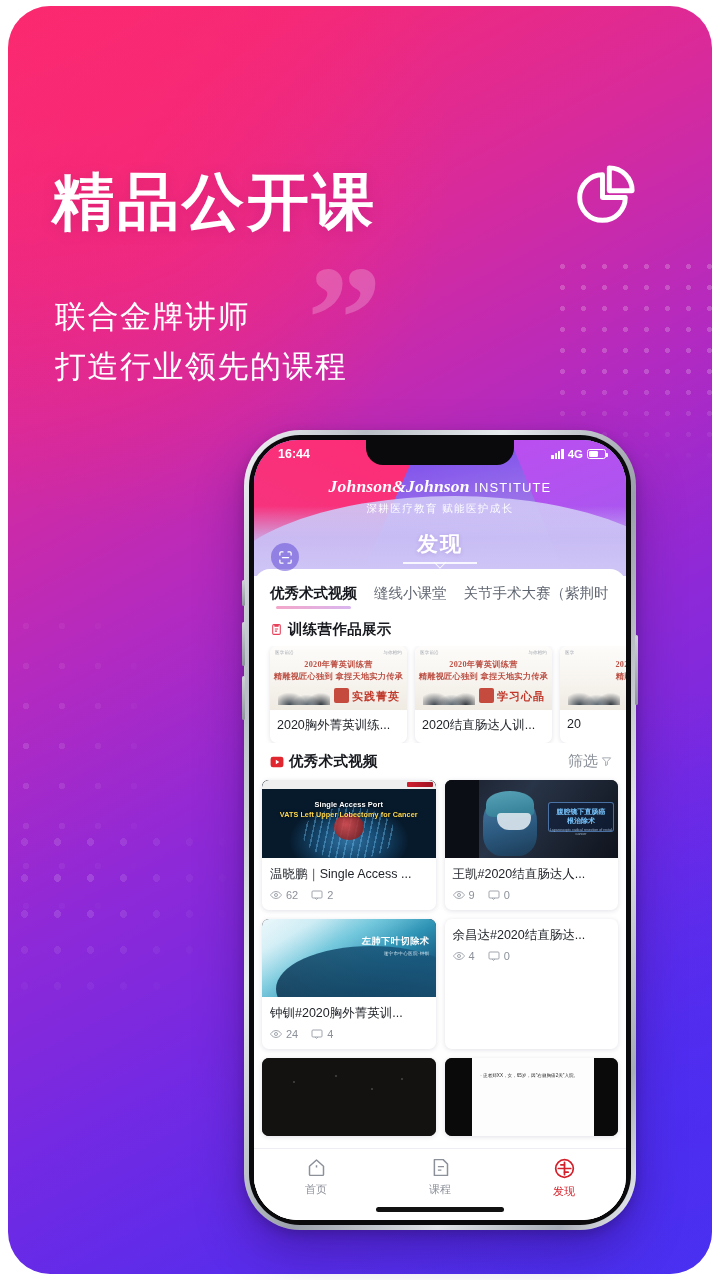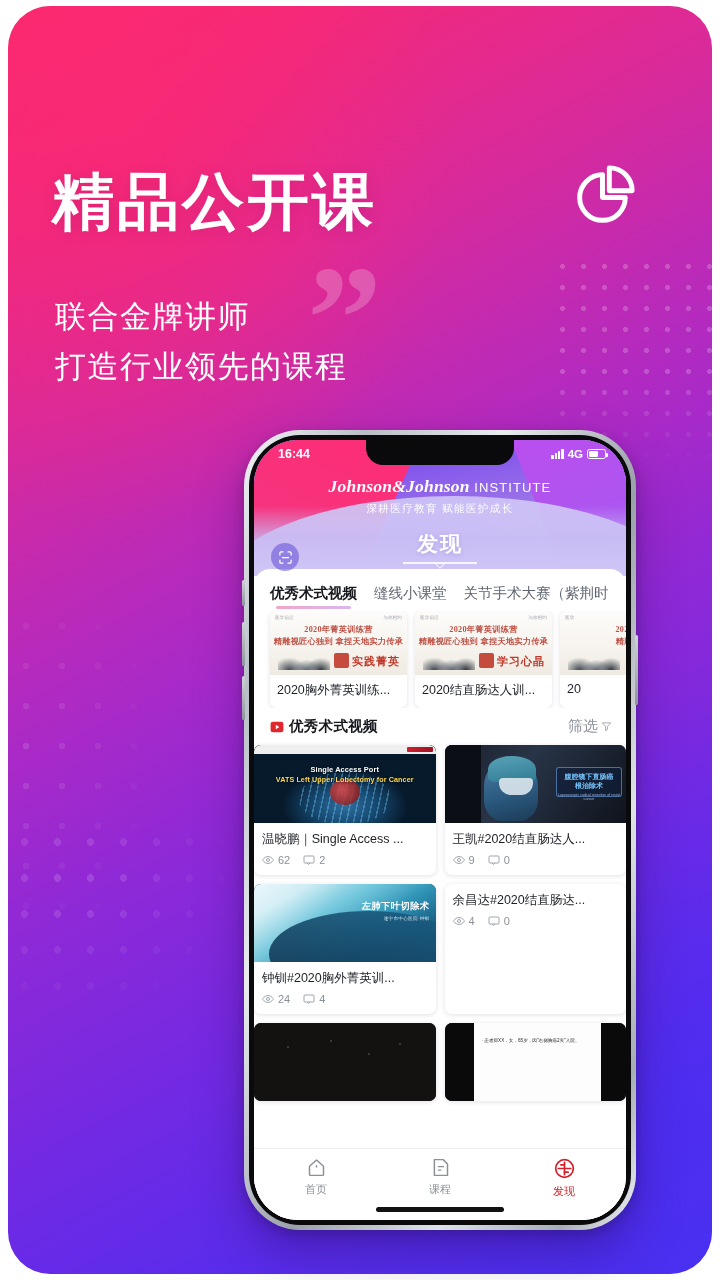--- a/index.html
+++ b/index.html
@@ -394,21 +394,21 @@
     font-size: 12.5px;
     color: #1d2026;
     white-space: nowrap; overflow: hidden; text-overflow: ellipsis;
   }
 
   
   .vid-grid {
     display: grid;
     grid-template-columns: 1fr 1fr;
     gap: 9px;
-    padding: 2px 0 0;
+    padding: 2px 8px 0;
   }
   .vid-card {
     background: #fff;
     border-radius: 7px;
     box-shadow: 0 1px 5px rgba(30,20,70,.13);
     overflow: hidden;
   }
   .vid-thumb {
     height: 78px;
     position: relative;
@@ -666,20 +666,30 @@
       </div>
 
       <div class="sheet">
 
         <div class="tabs">
           <div class="tab active">优秀术式视频</div>
           <div class="tab">缝线小课堂</div>
           <div class="tab">关节手术大赛（紫荆时</div>
         </div>
 
+        <div class="section-head">
+          <span class="sec-ico">
+            <svg width="13" height="13" viewBox="0 0 24 24" fill="none" stroke="#e8405a" stroke-width="2">
+              <rect x="5" y="3" width="14" height="18" rx="2"></rect>
+                <path d="M9 3h6v3H9z" fill="#e8405a"></path>
+              <path d="M9 11h6M9 15h4"></path>
+            </svg>
+          </span>
+          <span class="section-title">训练营作品展示</span>
+        </div>
 
         <div class="camp-row">
           <div class="camp-card">
             <div class="camp-thumb">
               <span class="tiny-l">医学前沿</span>
               <span class="tiny-r">与你相约</span>
               <div class="calli-top">
                 <div>2020年菁英训练营</div>
                 <div>精雕视匠心独到  拿捏天地实力传承</div>
               </div>

